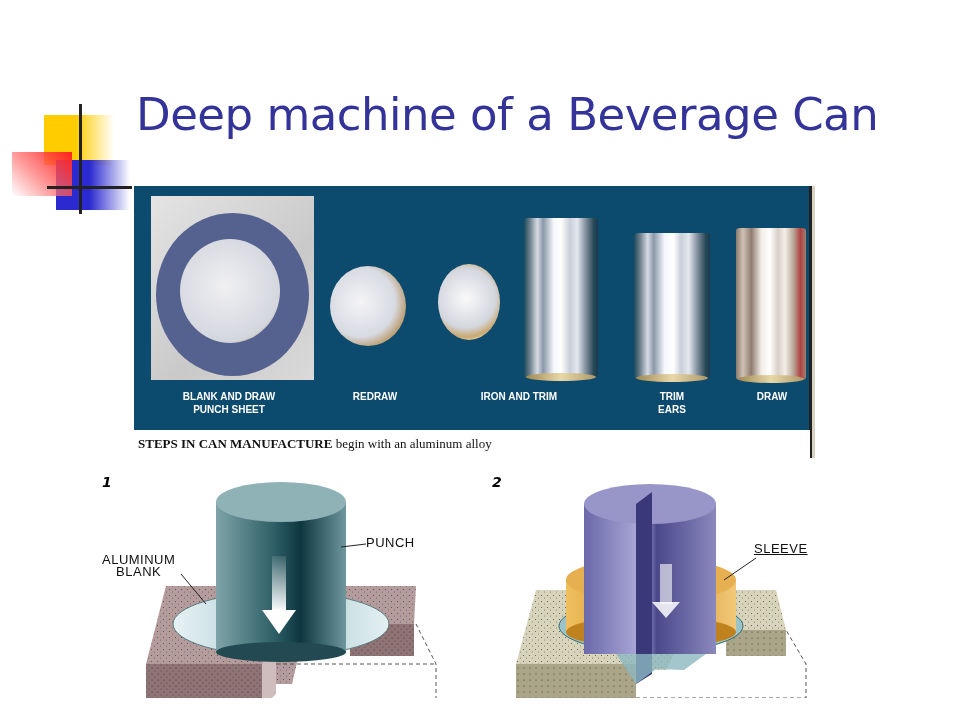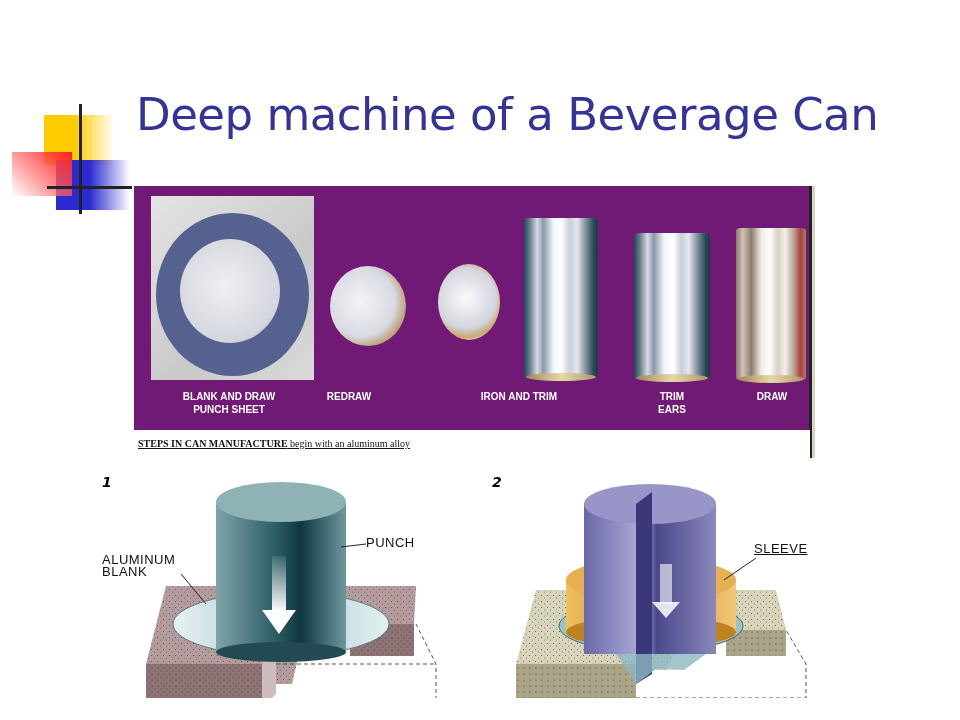--- a/index.html
+++ b/index.html
@@ -13,21 +13,21 @@
   .logo .red { position: absolute; left: 12px; top: 152px; width: 60px; height: 44px;
     background: linear-gradient(45deg, rgba(255,255,255,0) 0%, rgba(255,120,120,0.7) 40%, #ff2020 100%); }
   .logo .blue { position: absolute; left: 56px; top: 160px; width: 74px; height: 50px;
     background: linear-gradient(90deg, #2a2ad0 0%, #2a2ad0 45%, rgba(60,60,220,0) 100%); }
   .logo .vline { position: absolute; left: 79px; top: 104px; width: 3px; height: 110px; background: #222; }
   .logo .hline { position: absolute; left: 47px; top: 186px; width: 85px; height: 3px; background: #222; }
 
   .title { position: absolute; left: 136px; top: 88px; font-size: 45px; color: #333399;
     font-family: "DejaVu Sans", sans-serif; letter-spacing: -0.5px; white-space: nowrap; }
 
-  .photo-panel { position: absolute; left: 134px; top: 186px; width: 676px; height: 244px; background: #701a75; }
+  .photo-panel { position: absolute; left: 134px; top: 186px; width: 676px; height: 244px; background: #0c4a6e; }
   .photo-right-border { position: absolute; left: 809px; top: 186px; width: 3px; height: 272px; background: #222; }
   .photo-right-border2 { position: absolute; left: 812px; top: 186px; width: 3px; height: 272px; background: #d8d2c0; }
 
   .blank-sheet { position: absolute; left: 17px; top: 10px; width: 163px; height: 184px;
     background: linear-gradient(135deg, #e4e4e4, #c9c9c9 60%, #dadada); }
   .blank-ring { position: absolute; left: 5px; top: 17px; width: 153px; height: 163px; border-radius: 50%; background: #55628f; }
   .blank-cup { position: absolute; left: 29px; top: 43px; width: 100px; height: 104px; border-radius: 50%;
     background: radial-gradient(circle at 45% 45%, #f0f0f2 0%, #d4d6de 70%, #b49460 88%, #e8d8b0 100%); }
   .cup { position: absolute; border-radius: 50%; }
   .cup.redraw { left: 196px; top: 80px; width: 76px; height: 80px;
@@ -42,21 +42,21 @@
   .can.clean { left: 602px; top: 42px; width: 70px; height: 152px;
     background: linear-gradient(90deg, #8a7a6a 0%, #cfc2b4 10%, #8f7c70 22%, #f0ece6 36%, #ffffff 48%, #d8d0c8 60%, #f4efe8 70%, #b8a898 82%, #b04040 92%, #a08070 100%); }
   .can .rim { position: absolute; left: 2px; right: 2px; bottom: -3px; height: 8px; border-radius: 50%;
     background: linear-gradient(90deg, #a08850, #e8d8a8, #b09868); }
 
   .step-label { position: absolute; color: #ffffff; font-family: "Liberation Sans", sans-serif; font-weight: bold;
     font-size: 10px; text-align: center; line-height: 13px; }
   .step-label span { display: block; }
 
   .caption-strip { position: absolute; left: 134px; top: 430px; width: 676px; height: 28px; background: #ffffff; overflow: hidden; }
-  .caption-col { position: absolute; top: 6px; font-family: "Liberation Serif", serif; font-size: 10px; color: #111; white-space: nowrap; line-height: 16px; text-decoration: underline; }
+  .caption-col { position: absolute; top: 6px; font-family: "Liberation Serif", serif; font-size: 13px; color: #111; white-space: nowrap; line-height: 16px; }
   .caption-col b { font-weight: bold; }
   .caption-col .cut { color: #333; display: block; height: 6px; overflow: hidden; }
 
   .diagram { position: absolute; top: 474px; height: 224px; }
   .diagram svg { width: 100%; height: 100%; }
   .diag-num { position: absolute; font-family: "DejaVu Sans", sans-serif; font-weight: bold; font-style: italic; font-size: 14px; color: #000; }
   .diag-label { position: absolute; font-family: "Liberation Sans", sans-serif; font-size: 13px; color: #111; letter-spacing: 0.5px; line-height: 12px; }
   .diag-label span { display: block; }
 </style>
 </head>
@@ -86,21 +86,21 @@
       <div class="rim"></div>
     </div>
   <div class="can clean">
       <div class="rim"></div>
     </div>
 
   <div class="step-label" style="left:30px; top:204px; width:130px;">
     <span>BLANK AND DRAW</span>
       <span>PUNCH SHEET</span>
   </div>
-  <div class="step-label" style="left:180px; top:204px; width:70px;">
+  <div class="step-label" style="left:206px; top:204px; width:70px;">
     <span>REDRAW</span>
   </div>
   <div class="step-label" style="left:330px; top:204px; width:110px;">
     <span>IRON AND TRIM</span>
   </div>
   <div class="step-label" style="left:508px; top:204px; width:60px;">
     <span>TRIM</span>
       <span>EARS</span>
   </div>
   <div class="step-label" style="left:608px; top:204px; width:60px;">
@@ -162,21 +162,21 @@
     <ellipse cx="185" cy="28" rx="65" ry="20" fill="#8fb2b6"></ellipse>
 
     <rect x="176" y="82" width="14" height="56" fill="url(#arrow1)"></rect>
     <polygon points="166,136 200,136 183,160" fill="#ffffff"></polygon>
 
     <line x1="245" y1="73" x2="270" y2="70" stroke="#222" stroke-width="1"></line>
     <line x1="85" y1="100" x2="110" y2="130" stroke="#222" stroke-width="1"></line>
   </svg>
   <div class="diag-num" style="left:6px; top:0px;">1</div>
   <div class="diag-label" style="left:270px; top:63px;">PUNCH</div>
-  <div class="diag-label" style="left:6px; top:80px;">
+  <div class="diag-label" style="left:6px; top:80px;text-align:center;">
     <span>ALUMINUM</span>
       <span>BLANK</span>
   </div>
 </div>
 
 <div class="diagram" style="left:486px; width:340px;">
   <svg viewBox="0 0 340 224">
     <defs>
       <pattern id="dots2" width="6" height="6" patternUnits="userSpaceOnUse">
         <rect width="6" height="6" fill="#d8d4bc"></rect>

